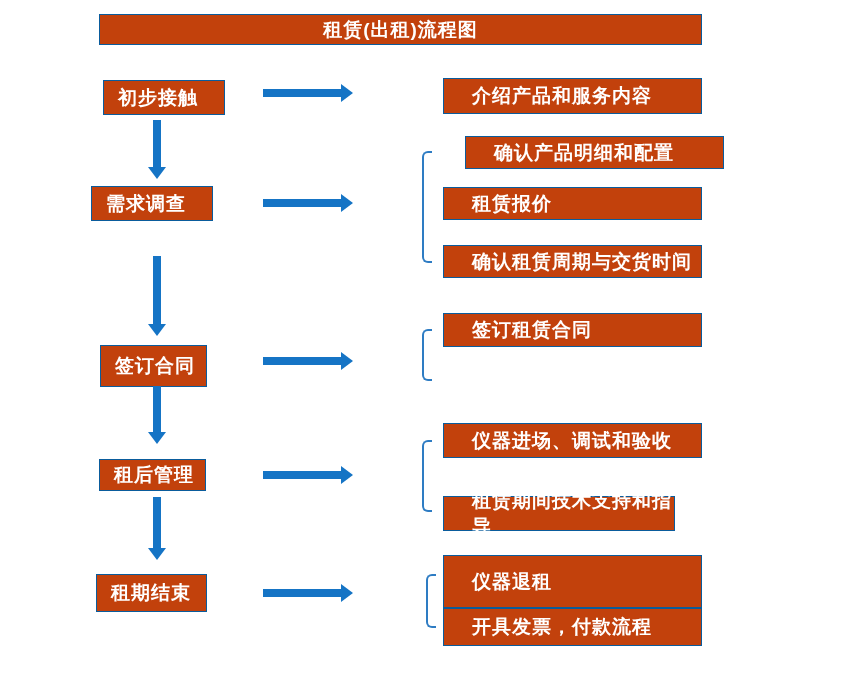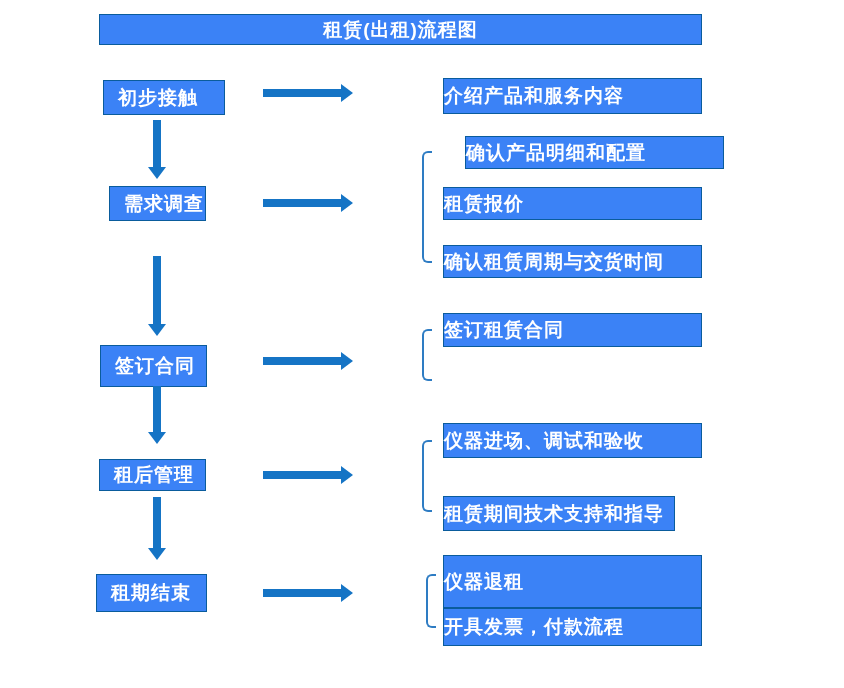--- a/index.html
+++ b/index.html
@@ -6,39 +6,39 @@
   .canvas {
     position: relative;
     width: 844px;
     height: 688px;
     background: #ffffff;
     font-family: "Liberation Sans", sans-serif;
     overflow: hidden;
   }
   .box {
     position: absolute;
-    background: #3b82f6;
+    background: #c2410c;
     color: #ffffff;
     font-weight: bold;
     font-size: 19px;
     box-sizing: border-box;
     border: 1px solid #0a5c9c;
     letter-spacing: 1px;
   }
   .title-bar {
     display: flex;
     align-items: center;
     justify-content: center;
   }
   .step, .out {
     display: flex;
     align-items: center;
   }
   .step { padding-left: 14px; }
-  .out  { padding-left: 0; }
+  .out  { padding-left: 28px; }
 
   
   .harrow { position: absolute; height: 18px; }
   .harrow .shaft {
     position: absolute; left: 0; right: 11px; top: 5px; height: 8px;
     background: #1574c5;
   }
   .harrow .head {
     position: absolute; right: 0; top: 0;
     width: 0; height: 0;
@@ -74,21 +74,21 @@
   }
 </style>
 </head>
 <body>
 
 <div class="canvas">
 
   <div class="box title-bar" style="left:99px; top:14px; width:603px; height:31px;">租赁(出租)流程图</div>
 
   <div class="box step" style="left:103px; top:80px; width:122px; height:35px;">初步接触</div>
-  <div class="box step" style="left:109px; top:186px; width:97px; height:35px;">需求调查</div>
+  <div class="box step" style="left:91px; top:186px; width:122px; height:35px;">需求调查</div>
   <div class="box step" style="left:100px; top:345px; width:107px; height:42px;">签订合同</div>
   <div class="box step" style="left:99px; top:459px; width:107px; height:32px;">租后管理</div>
   <div class="box step" style="left:96px; top:574px; width:111px; height:38px;">租期结束</div>
 
   <div class="harrow" style="left:263px; top:84px; width:90px;">
     <div class="shaft"></div>
     <div class="head"></div>
   </div>
   <div class="harrow" style="left:263px; top:194px; width:90px;">
     <div class="shaft"></div>

